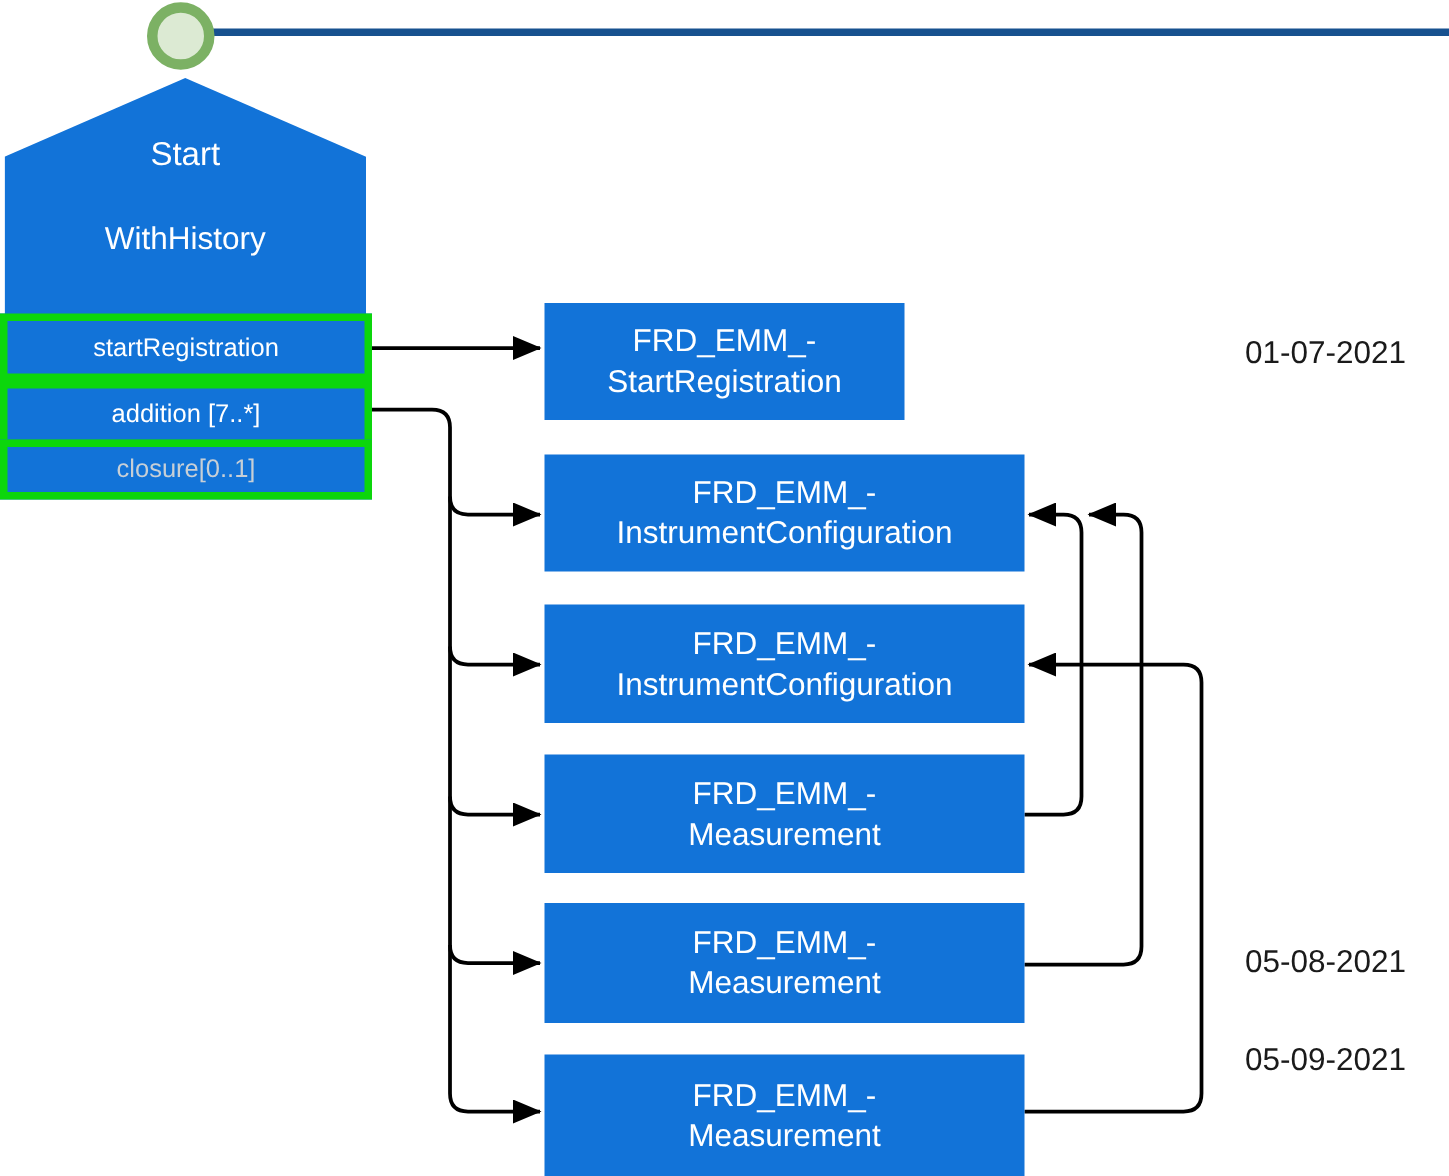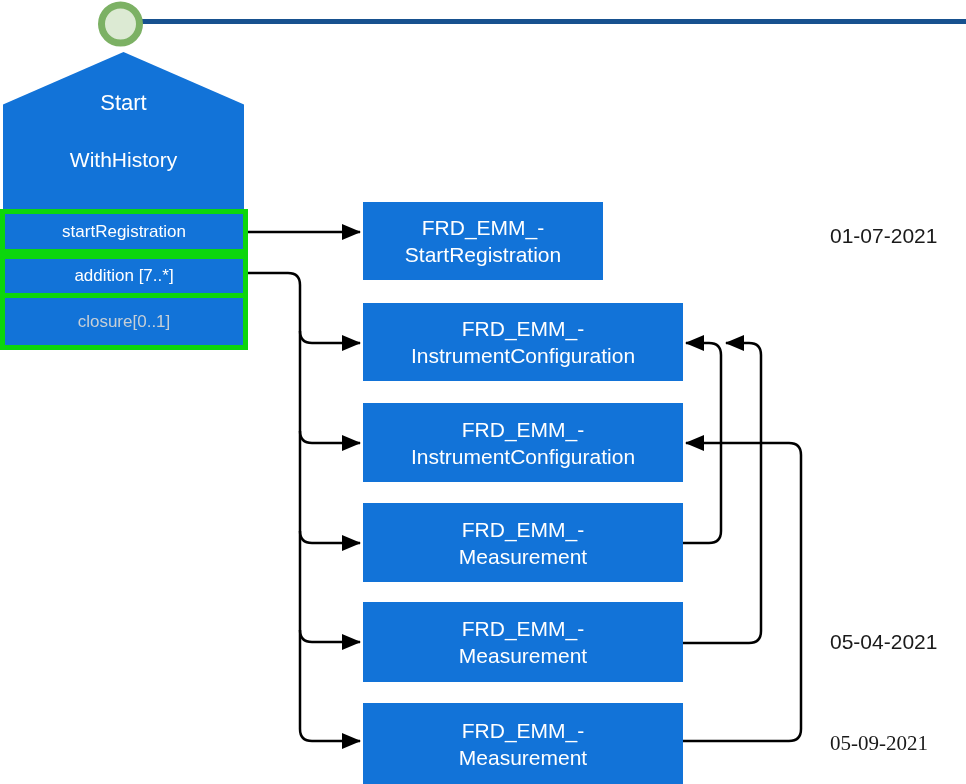--- a/index.html
+++ b/index.html
@@ -34,38 +34,38 @@
   .start-name{position:absolute;top:94px;left:0;width:100%;text-align:center;font-size:21px;line-height:28px;}
 
   .op{
     position:absolute;left:0;width:248px;box-sizing:border-box;
     border:5px solid var(--outline-green);background:var(--node-blue);
     color:#fff;display:flex;align-items:center;justify-content:center;
     font-size:17px;
   }
   #opA{top:209px;height:45px;}
   #opB{top:254px;height:44px;}
-  #opC{top:293px;height:57px;color:var(--dimmed-label);}
+  #opC{top:293px;height:40px;color:var(--dimmed-label);}
 
   .event{
     position:absolute;left:363px;width:320px;background:var(--node-blue);
     color:#fff;display:flex;flex-direction:column;align-items:center;justify-content:center;
     font-size:21px;line-height:27px;text-align:center;
   }
   #e1{top:202px;height:78px;width:240px;}
   #e2{top:303px;height:78px;}
   #e3{top:403px;height:79px;}
   #e4{top:503px;height:79px;}
   #e5{top:602px;height:80px;}
   #e6{top:703px;height:81px;}
 
   .date{
     position:absolute;left:830px;width:134px;font-size:21px;color:var(--date-text);
   }
-  #d1{top:224px;} #d2{top:532px;} #d3{top:630px;} #d4{top:731px;font-family:Liberation Serif, serif;}
+  #d1{top:224px;} #d2{top:532px;} #d3{top:630px;} #d4{top:695px;}
 </style>
 </head>
 <body>
 
 <div class="canvas">
 
   <svg class="overlay">
     <defs>
       <marker id="ah" markerUnits="userSpaceOnUse" markerWidth="20" markerHeight="16" refX="18" refY="8" orient="auto">
         <path class="ah-path" d="M0 0 L19 8 L0 16 Z"></path>
@@ -124,16 +124,16 @@
   <div class="event" id="e5">
     <div>FRD_EMM_-</div>
     <div>Measurement</div>
   </div>
   <div class="event" id="e6">
     <div>FRD_EMM_-</div>
     <div>Measurement</div>
   </div>
 
   <div class="date" id="d1">01-07-2021</div>
-  <div class="date" id="d3">05-04-2021</div>
+  <div class="date" id="d3">05-08-2021</div>
   <div class="date" id="d4">05-09-2021</div>
 
 </div>
 
 </body></html>

